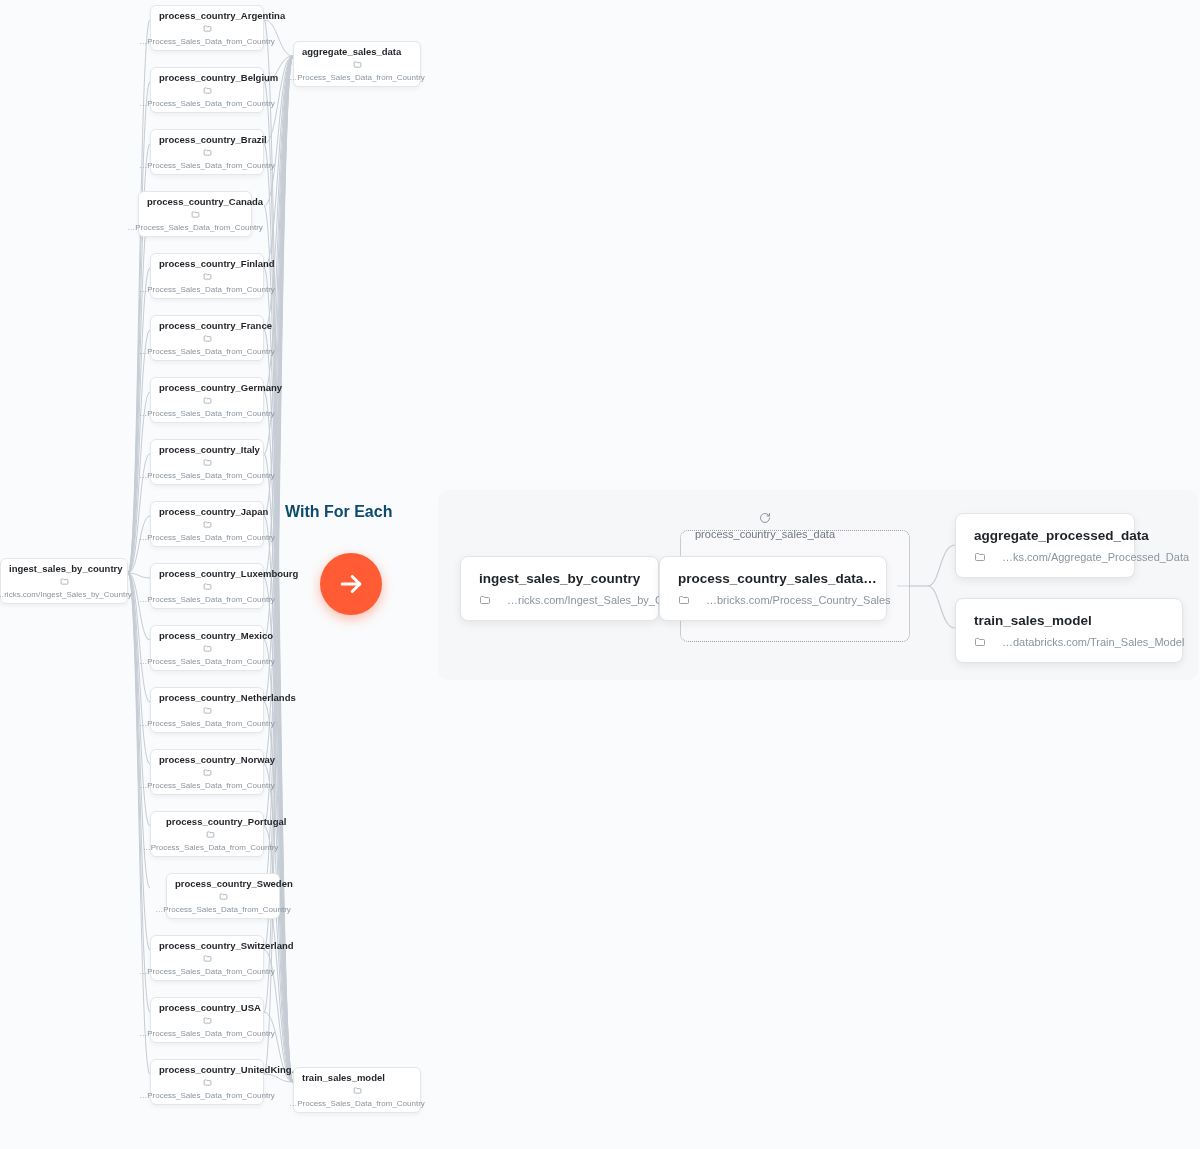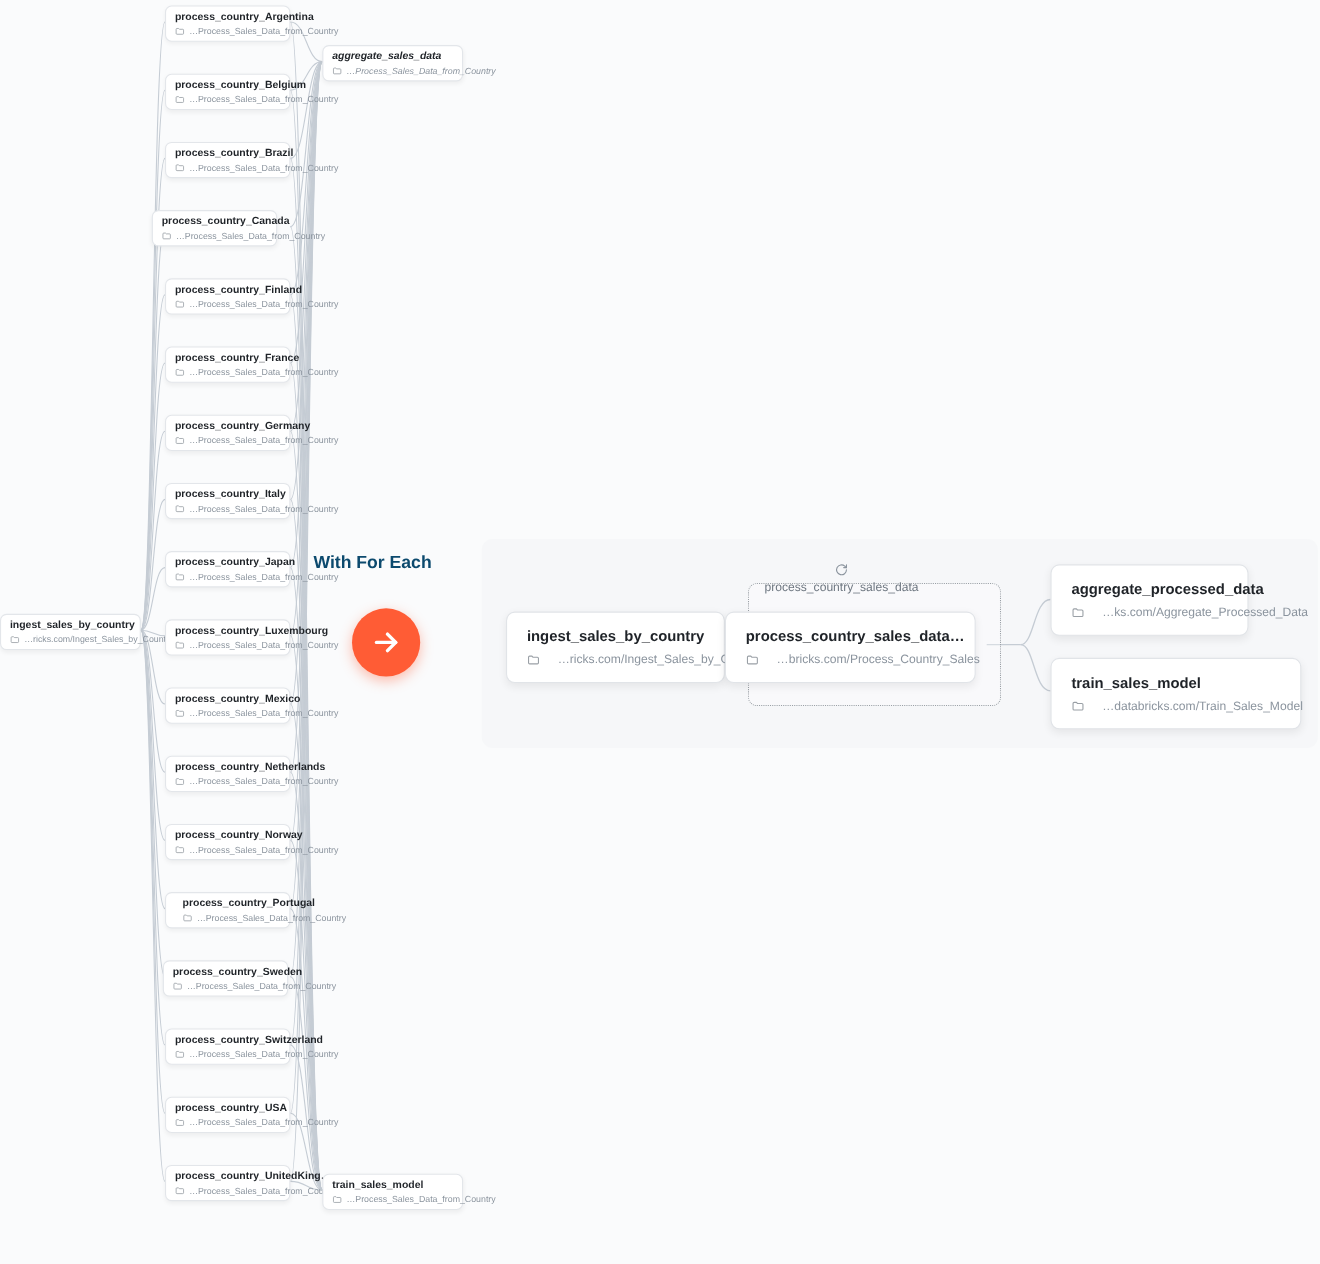--- a/index.html
+++ b/index.html
@@ -33,20 +33,21 @@
     font-size: 9.5px;
     font-weight: 600;
     color: #1f2328;
     margin-bottom: 3px;
     white-space: nowrap;
   }
   .node-sub {
     display: flex;
     align-items: center;
     gap: 4px;
+    flex-direction: column;
   }
   .node-sub-text {
     font-size: 8px;
     color: #8b949e;
     white-space: nowrap;
   }
   .folder-icon {
     width: 9px;
     height: 9px;
     flex-shrink: 0;
@@ -324,21 +325,21 @@
     </div>
     <div class="node small" style="left: 150px; top: 811px; width: 114px; padding-left: 15px;">
       <div class="node-title">process_country_Portugal</div>
       <div class="node-sub">
         <svg class="folder-icon" viewBox="0 0 24 24" fill="none" stroke="#9aa0a6" stroke-width="2">
           <path d="M3 7a2 2 0 0 1 2-2h4l2 2h8a2 2 0 0 1 2 2v8a2 2 0 0 1-2 2H5a2 2 0 0 1-2-2z"></path>
         </svg>
         <span class="node-sub-text">…Process_Sales_Data_from_Country</span>
       </div>
     </div>
-    <div class="node small" style="left: 148px; top: 873px; width: 114px;">
+    <div class="node small" style="left: 166px; top: 873px; width: 114px;">
       <div class="node-title">process_country_Sweden</div>
       <div class="node-sub">
         <svg class="folder-icon" viewBox="0 0 24 24" fill="none" stroke="#9aa0a6" stroke-width="2">
           <path d="M3 7a2 2 0 0 1 2-2h4l2 2h8a2 2 0 0 1 2 2v8a2 2 0 0 1-2 2H5a2 2 0 0 1-2-2z"></path>
         </svg>
         <span class="node-sub-text">…Process_Sales_Data_from_Country</span>
       </div>
     </div>
     <div class="node small" style="left: 150px; top: 935px; width: 114px;">
       <div class="node-title">process_country_Switzerland</div>
@@ -362,21 +363,21 @@
       <div class="node-title">process_country_UnitedKing…</div>
       <div class="node-sub">
         <svg class="folder-icon" viewBox="0 0 24 24" fill="none" stroke="#9aa0a6" stroke-width="2">
           <path d="M3 7a2 2 0 0 1 2-2h4l2 2h8a2 2 0 0 1 2 2v8a2 2 0 0 1-2 2H5a2 2 0 0 1-2-2z"></path>
         </svg>
         <span class="node-sub-text">…Process_Sales_Data_from_Country</span>
       </div>
     </div>
   </div>
 
-<div class="node small" id="left-out0" style="left:293px; top:41px; width:128px;font-style:italic;">
+<div class="node small" id="left-out0" style="left:293px; top:41px; width:128px;">
   <div class="node-title">aggregate_sales_data</div>
   <div class="node-sub">
     <svg class="folder-icon" viewBox="0 0 24 24" fill="none" stroke="#9aa0a6" stroke-width="2">
         <path d="M3 7a2 2 0 0 1 2-2h4l2 2h8a2 2 0 0 1 2 2v8a2 2 0 0 1-2 2H5a2 2 0 0 1-2-2z"></path>
       </svg>
     <span class="node-sub-text">…Process_Sales_Data_from_Country</span>
   </div>
 </div>
 <div class="node small" id="left-out1" style="left:293px; top:1067px; width:128px;">
   <div class="node-title">train_sales_model</div>

